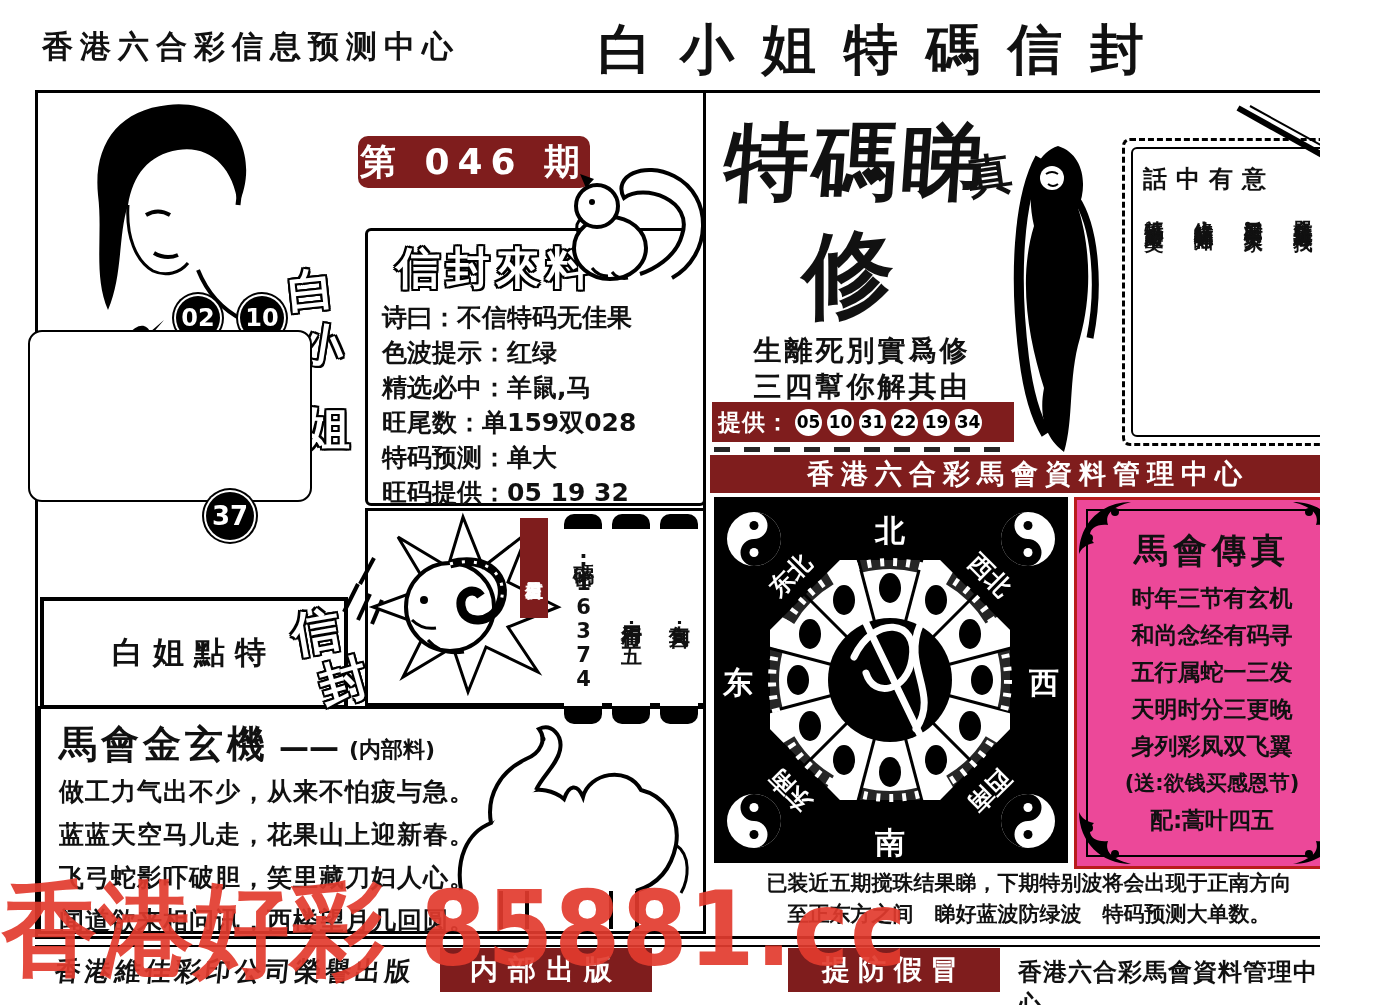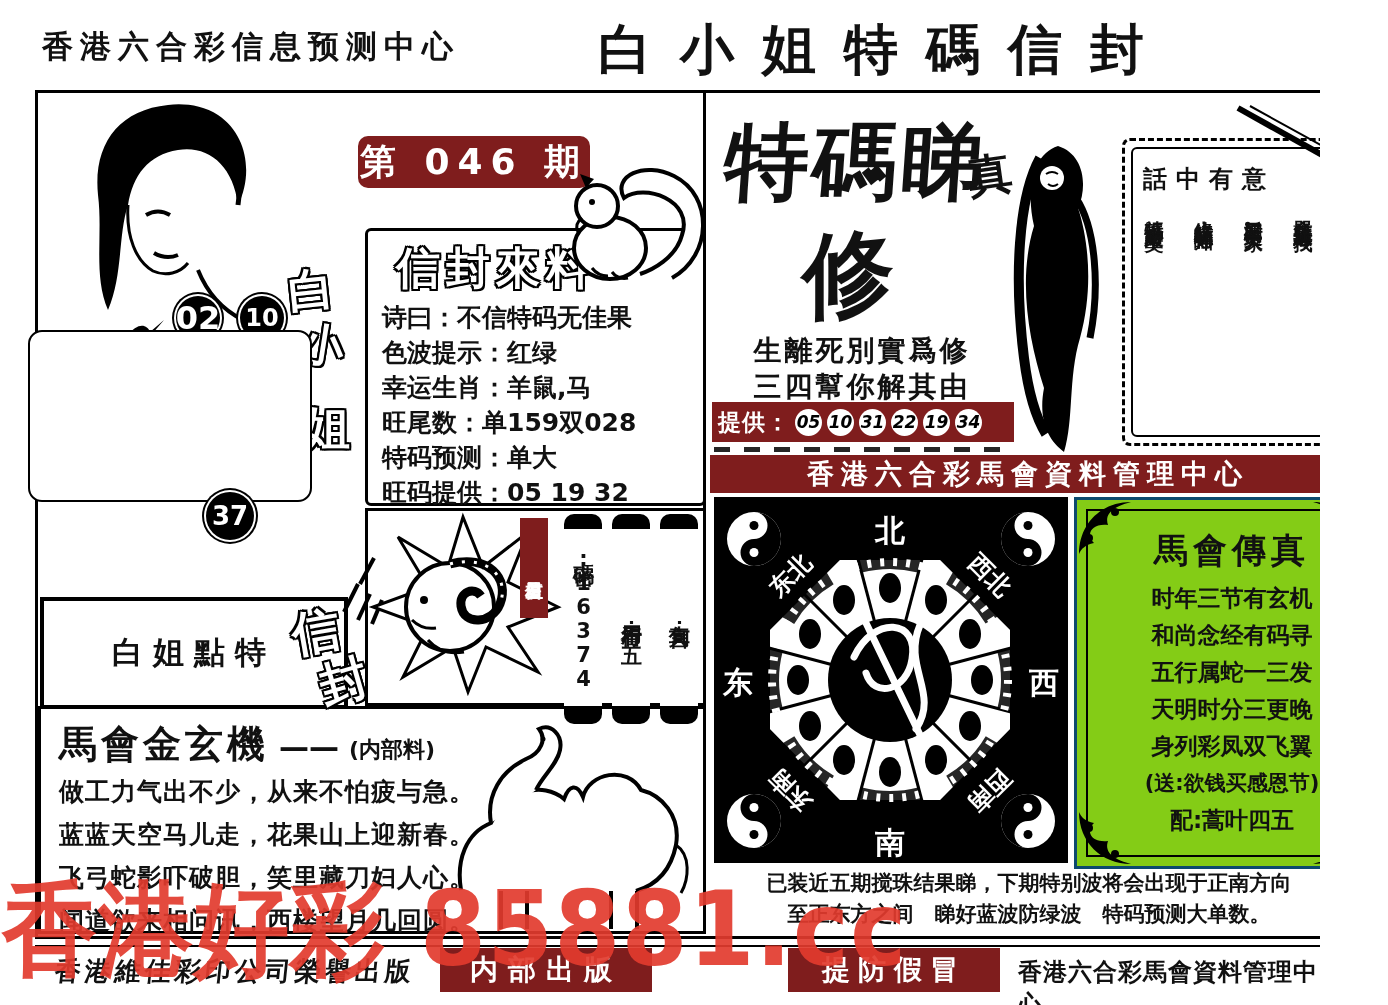--- a/index.html
+++ b/index.html
@@ -20,21 +20,21 @@
          display:flex;align-items:center;justify-content:center;}
   .strip span{writing-mode:vertical-rl;text-orientation:upright;font-weight:700;font-size:21px;line-height:1;}
   .badge-black{background:#7f1d1d;color:#fff;display:flex;align-items:center;justify-content:center;
          font-weight:900;}
   .envrow{font-size:25px;font-weight:700;line-height:35px;white-space:nowrap;}
   .poemline{font-size:25px;font-weight:700;line-height:43px;white-space:nowrap;letter-spacing:1px;}
   .faxline{font-size:23px;font-weight:700;line-height:37px;text-align:center;white-space:nowrap;}
   .stampcol{writing-mode:vertical-rl;text-orientation:upright;font-size:19px;font-weight:700;
          letter-spacing:2px;line-height:1;}
   .provide-ball{width:27px;height:27px;background:#fff;color:#000;border-radius:50%;
-         display:flex;align-items:center;justify-content:center;font-weight:900;font-size:17px;font-style:italic;}
+         display:flex;align-items:center;justify-content:center;font-weight:900;font-size:17px;}
   .dashline{background:repeating-linear-gradient(90deg,#000 0 16px,transparent 16px 30px);}
   .flourish{width:60px;height:60px;}
   #watermark{font-size:95px;font-weight:900;letter-spacing:1px;white-space:nowrap;
          opacity:.92;z-index:60;transform:scaleY(1.08);}
 </style>
 </head>
 <body>
 
 <div id="page">
 
@@ -50,21 +50,21 @@
     <path d="M98,120 q12,-7 24,0" fill="none" stroke="#000" stroke-width="4"></path>
     <path d="M106,158 q12,7 24,2" fill="none" stroke="#000" stroke-width="4"></path>
     <path d="M190,110 C196,70 175,45 140,42" fill="none" stroke="#000" stroke-width="5"></path>
     <path d="M150,175 C160,200 175,215 195,225" fill="none" stroke="#000" stroke-width="4"></path>
   </svg>
 
   <svg class="abs" style="left:122px;top:312px;z-index:2;" width="45" height="30" viewBox="0 0 45 30">
     <path d="M5,25 C15,10 25,12 28,20 L42,8 L30,22 C25,30 12,30 5,25 Z" fill="#000"></path>
   </svg>
 
-  <div class="abs ball" style="left:176px;top:296px;width:44px;height:44px;font-size:32px;z-index:2;">02</div>
+  <div class="abs ball" style="left:176px;top:296px;width:44px;height:44px;font-size:24px;z-index:2;">02</div>
   <div class="abs ball" style="left:240px;top:296px;width:44px;height:44px;font-size:24px;z-index:2;">10</div>
   <div class="abs ball" style="left:206px;top:492px;width:48px;height:48px;font-size:26px;z-index:4;">37</div>
 
   <div class="abs outline-text" style="left:288px;top:260px;font-size:46px;transform:rotate(-6deg);z-index:2;">白</div>
   <div class="abs outline-text" style="left:300px;top:316px;font-size:44px;transform:rotate(9deg);z-index:2;">小</div>
   <div class="abs outline-text" style="left:304px;top:398px;font-size:46px;z-index:2;">姐</div>
   <div class="abs outline-text" style="left:292px;top:600px;font-size:48px;transform:rotate(-10deg);z-index:2;">信</div>
   <div class="abs outline-text" style="left:320px;top:650px;font-size:48px;transform:rotate(-16deg);z-index:2;">封</div>
 
   <div class="abs" style="left:28px;top:330px;width:280px;height:168px;background:#fff;
@@ -88,21 +88,21 @@
     <circle cx="40" cy="64" r="3" fill="#000"></circle>
     <path d="M30,80 q-8,6 -4,14" fill="none" stroke="#000" stroke-width="3"></path>
     <path d="M40,130 q6,8 16,8 M60,134 q6,8 16,6" fill="none" stroke="#000" stroke-width="3"></path>
   </svg>
 
   <div class="abs frame" style="left:365px;top:228px;width:335px;height:272px;border-radius:6px;">
     <div class="outline-text" style="margin:8px 0 2px 28px;font-size:44px;letter-spacing:6px;">信封來料</div>
     <div style="padding-left:14px;">
       <div class="envrow"><span>诗曰：</span><span>不信特码无佳果</span></div>
       <div class="envrow"><span>色波提示：</span><span>红绿</span></div>
-      <div class="envrow"><span>幸运生肖：</span><span>羊鼠,马</span></div>
+      <div class="envrow"><span>精选必中：</span><span>羊鼠,马</span></div>
       <div class="envrow"><span>旺尾数：</span><span>单159双028</span></div>
       <div class="envrow"><span>特码预测：</span><span>单大</span></div>
       <div class="envrow"><span>旺码提供：</span><span>05 19 32</span></div>
     </div>
   </div>
 
   <div class="abs frame" style="left:365px;top:508px;width:335px;height:192px;"></div>
   <svg class="abs" style="left:368px;top:512px;" width="195" height="185" viewBox="0 0 195 185">
     <polygon points="190,95 140,70 160,20 115,55 95,5 80,55 30,25 60,75 5,95 60,115 35,165 85,135 100,180 118,135 170,160 140,115" fill="#fff" stroke="#000" stroke-width="3"></polygon>
     <circle cx="82" cy="95" r="44" fill="#fff" stroke="#000" stroke-width="4"></circle>
@@ -252,21 +252,21 @@
       <text x="176" y="356">南</text>
       <text x="24" y="196">东</text>
       <text x="330" y="196">西</text>
       <text font-size="24" transform="translate(82,84) rotate(-45)">东北</text>
       <text font-size="24" transform="translate(270,84) rotate(45)">西北</text>
       <text font-size="24" transform="translate(82,288) rotate(-135)">东南</text>
       <text font-size="24" transform="translate(270,288) rotate(135)">西南</text>
     </g>
   </svg>
 
-  <div class="abs" style="left:1074px;top:497px;width:270px;height:366px;border:3px solid #0c4a6e;background:#84cc16;padding-left:20px;">
+  <div class="abs" style="left:1074px;top:497px;width:270px;height:366px;border:3px solid #b91c1c;background:#ec4899;">
     <div class="abs" style="left:9px;top:9px;right:9px;bottom:9px;border:2px solid #000;"></div>
     <svg class="abs flourish" style="left:-2px;top:-2px;" viewBox="0 0 60 60">
       <path d="M4,56 C4,26 26,4 56,4 C34,10 30,18 33,27 C17,25 10,36 19,45 C10,47 6,51 4,56 Z" fill="#000"></path>
       <circle cx="40" cy="14" r="4" fill="#000"></circle>
         <circle cx="14" cy="40" r="4" fill="#000"></circle>
     </svg>
     <svg class="abs flourish" style="right:-2px;top:-2px;transform:scaleX(-1);" viewBox="0 0 60 60">
       <path d="M4,56 C4,26 26,4 56,4 C34,10 30,18 33,27 C17,25 10,36 19,45 C10,47 6,51 4,56 Z" fill="#000"></path>
       <circle cx="40" cy="14" r="4" fill="#000"></circle>
         <circle cx="14" cy="40" r="4" fill="#000"></circle>

